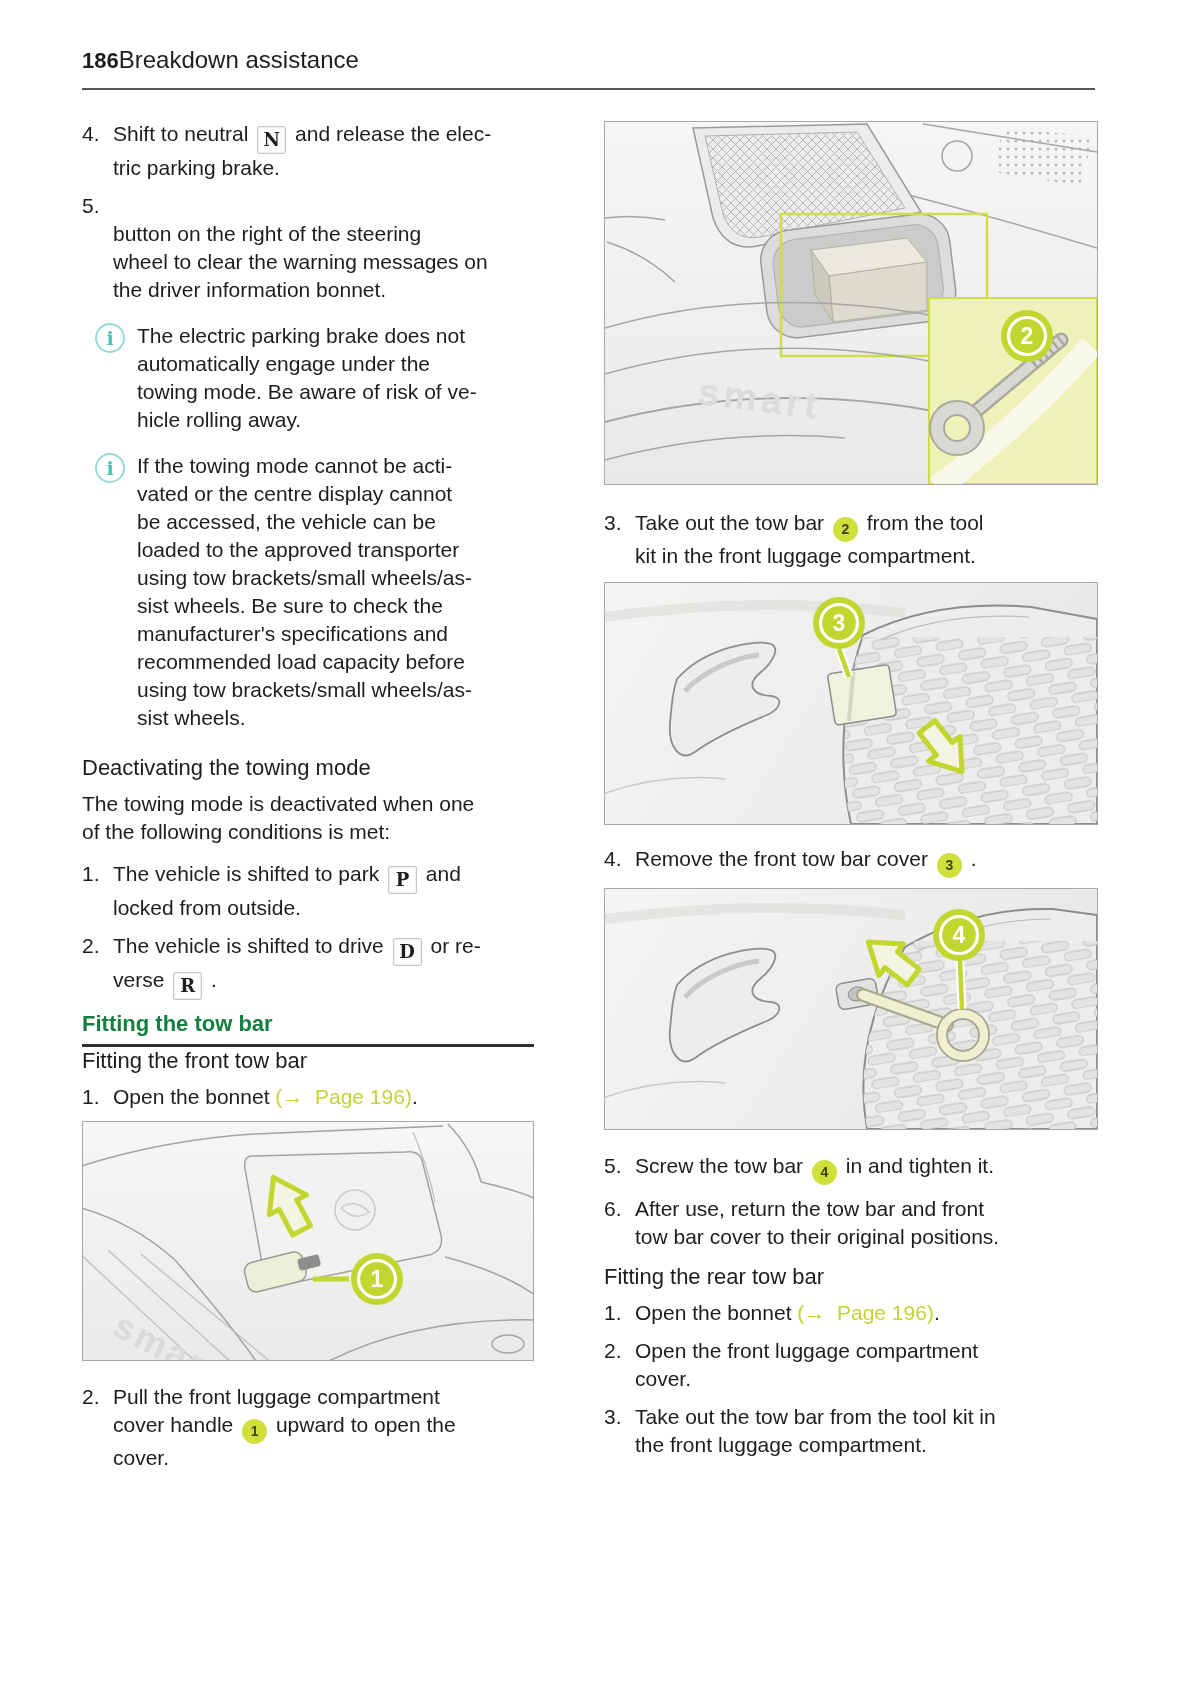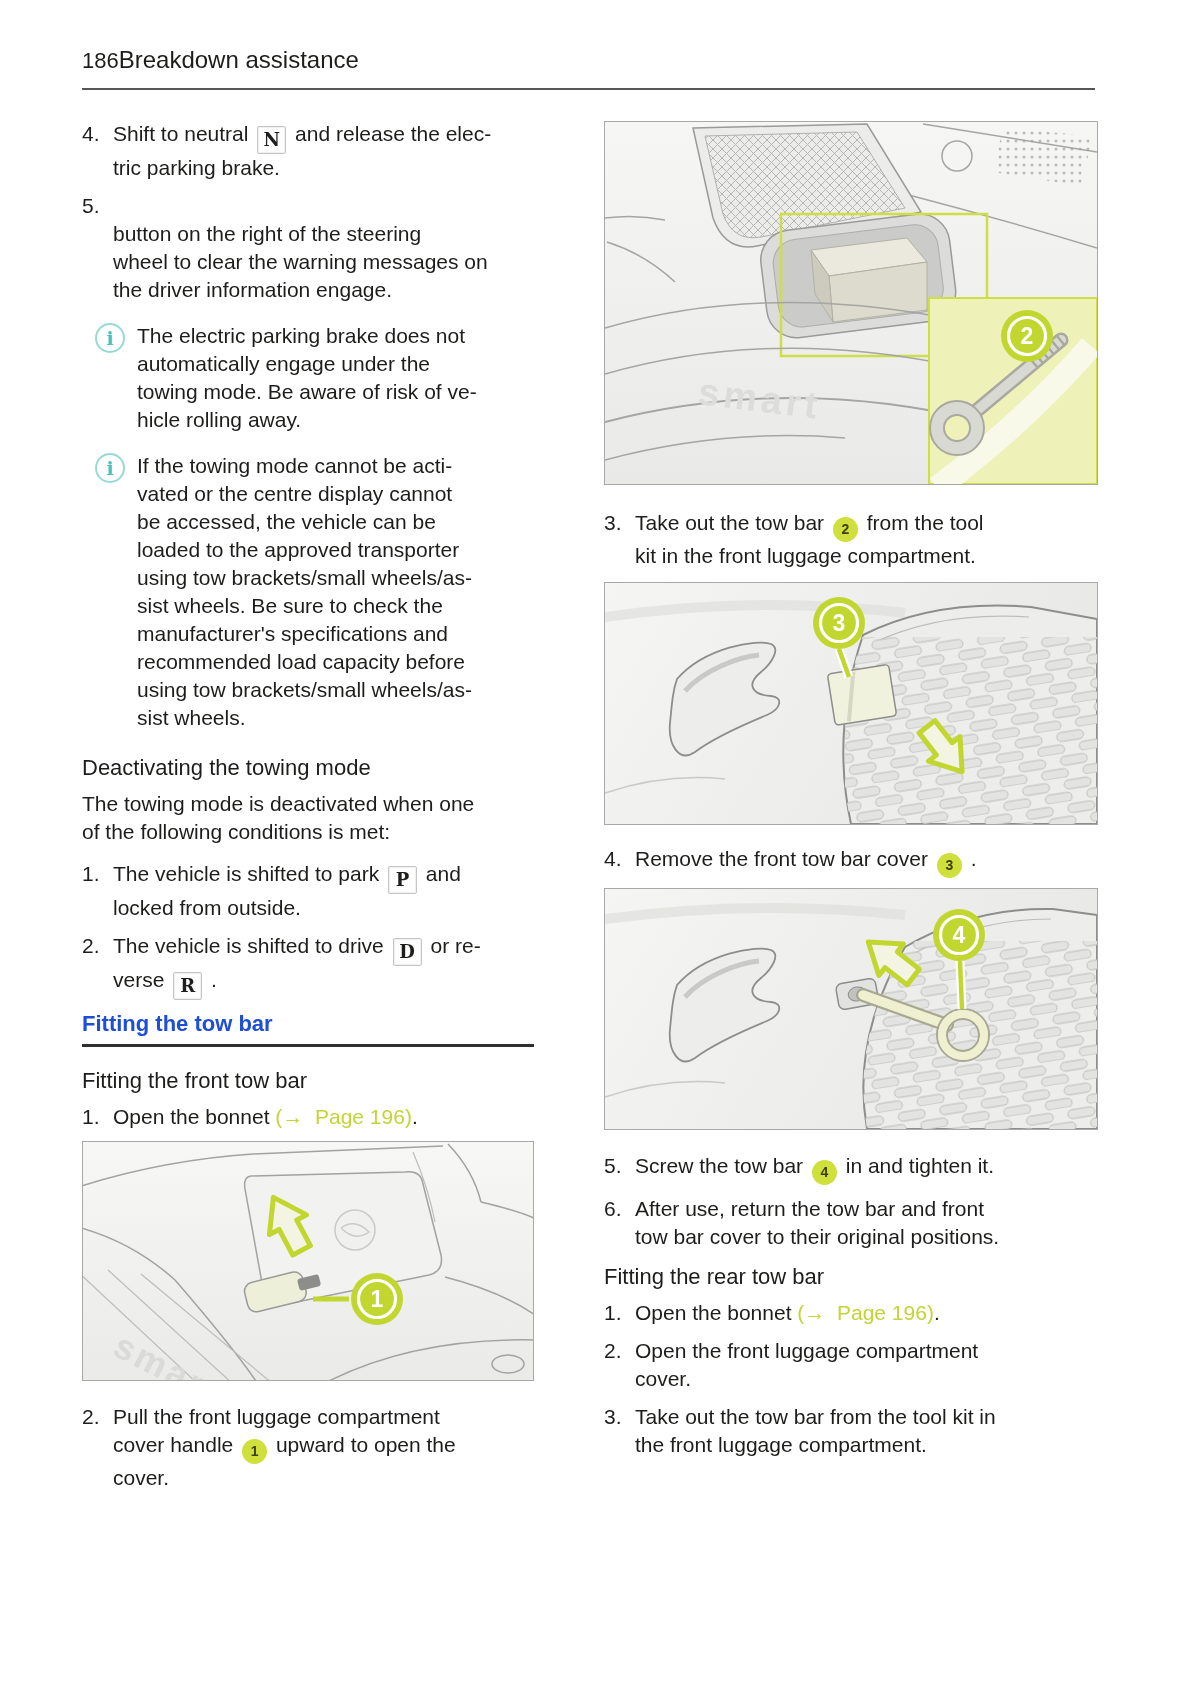--- a/index.html
+++ b/index.html
@@ -4,43 +4,43 @@
 <style>
   *{margin:0;padding:0;box-sizing:content-box}
   html,body{background:#ffffff}
   body{
     width:1200px;height:1703px;position:relative;overflow:hidden;
     font-family:"Liberation Sans",sans-serif;
     color:#1d1d1b;font-size:21px;line-height:28px;
   }
   .page-header{position:absolute;left:82px;top:46px;width:1013px;
     border-bottom:2px solid #565656;padding-bottom:13px}
-  .pnum{font-weight:normal;font-size:22px}
+  .pnum{font-weight:bold;font-size:22px}
   .ptitle{font-size:24px;}
   .col{position:absolute}
   .col-left{left:82px;top:120px;width:452px}
   .col-right{left:604px;top:121px;width:494px}
   .steps .step{display:flex;margin-bottom:10px}
   .step .marker{width:31px;flex:none}
   .step .step-body{flex:1}
   .note{display:flex;align-items:flex-start;margin:18px 0 0 13px}
   .note-icon{flex:none;width:26px;height:26px;border:2.5px solid #97dad5;border-radius:50%;
     color:#49c2ba;font-family:"DejaVu Serif",serif;font-weight:bold;font-size:19px;line-height:26px;
     text-align:center;margin-right:12px;margin-top:1px}
   .note-body{flex:1}
   h3.sub{font-size:22px;font-weight:normal;margin:22px 0 0 0;line-height:28px}
   .intro{margin-top:8px}
   .steps.mt14{margin-top:14px}
   .steps.mt8{margin-top:8px}
   .steps.mt24{margin-top:24px}
   .steps.mt20{margin-top:20px}
   .steps.mt22{margin-top:22px}
-  .section-heading{color:#1d4ed8;font-size:22px;font-weight:bold;line-height:28px;
+  .section-heading{color:#15803d;font-size:22px;font-weight:bold;line-height:28px;
     margin-top:0;padding-bottom:6px;border-bottom:3px solid #2f2f2f}
-  h3.sub.mt18{margin-top:20px}
+  h3.sub.mt18{margin-top:0}
   h3.sub.mt12{margin-top:12px}
   figure{border:1px solid #a8a8a8;background:#f3f3f2;font-size:0}
   figure svg{display:block}
   .fig-bonnet{margin-top:9px;width:450px;height:238px}
   .fig-toolkit{width:492px;height:362px}
   .fig-cover{margin-top:12px;width:492px;height:241px}
   .fig-screw{margin-top:10px;width:492px;height:240px}
   .seg-key{display:inline-block;min-width:19px;height:26px;line-height:25px;text-align:center;
     border:1px solid #c6c6c6;border-radius:2px;background:#fdfdfd;box-shadow:0 0 0 1px #f0f0f0 inset;
     font-family:"DejaVu Serif",serif;font-weight:bold;font-size:18px;color:#1d1d1b;
@@ -60,21 +60,21 @@
 
 <div class="col col-left">
   <div class="steps">
   <div class="step">
     <span class="marker">4.</span>
     <div class="step-body"><span class="seg-text">Shift to neutral </span><span class="seg-key">N</span><span class="seg-text"> and release the elec-</span><br><span class="seg-text">tric parking brake.</span></div>
   </div>
 
   <div class="step">
     <span class="marker">5.</span>
-    <div class="step-body"><br><span class="seg-text">button on the right of the steering</span><br><span class="seg-text">wheel to clear the warning messages on</span><br><span class="seg-text">the driver information engage.</span></div>
+    <div class="step-body"><br><span class="seg-text">button on the right of the steering</span><br><span class="seg-text">wheel to clear the warning messages on</span><br><span class="seg-text">the driver information bonnet.</span></div>
   </div>
 </div>
   <div>
   <div class="note">
     <span class="note-icon">i</span>
     <div class="note-body"><span class="seg-text">The electric parking brake does not</span><br><span class="seg-text">automatically engage under the</span><br><span class="seg-text">towing mode. Be aware of risk of ve-</span><br><span class="seg-text">hicle rolling away.</span></div>
   </div>
 
   <div class="note">
     <span class="note-icon">i</span>

